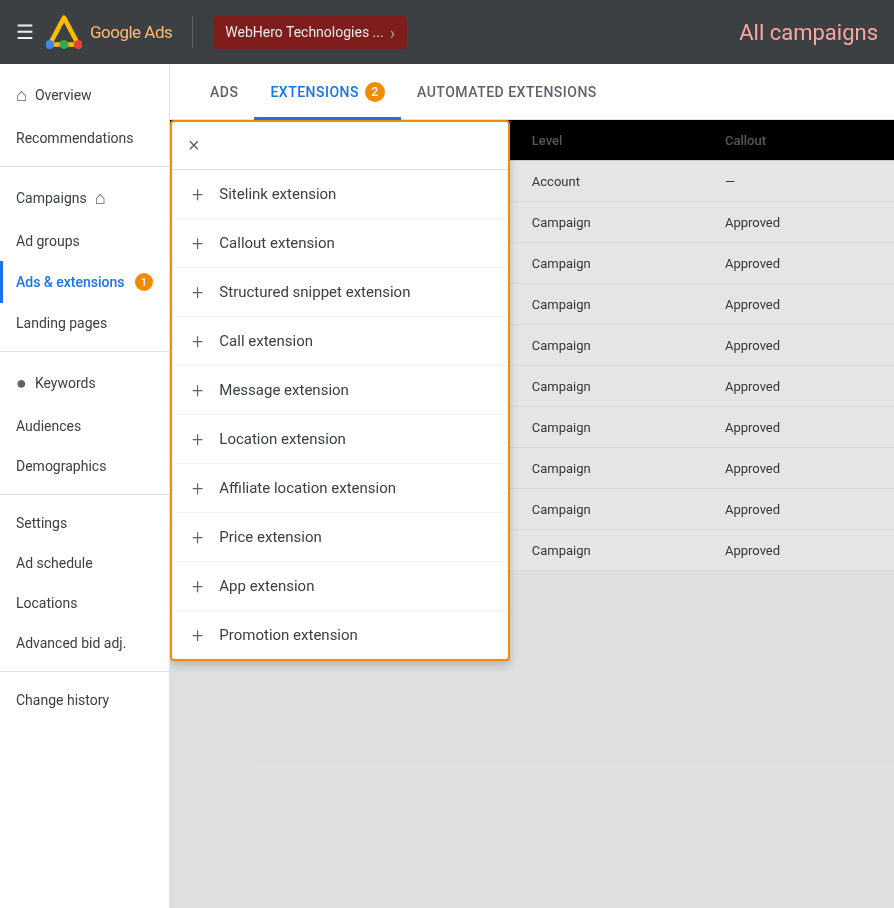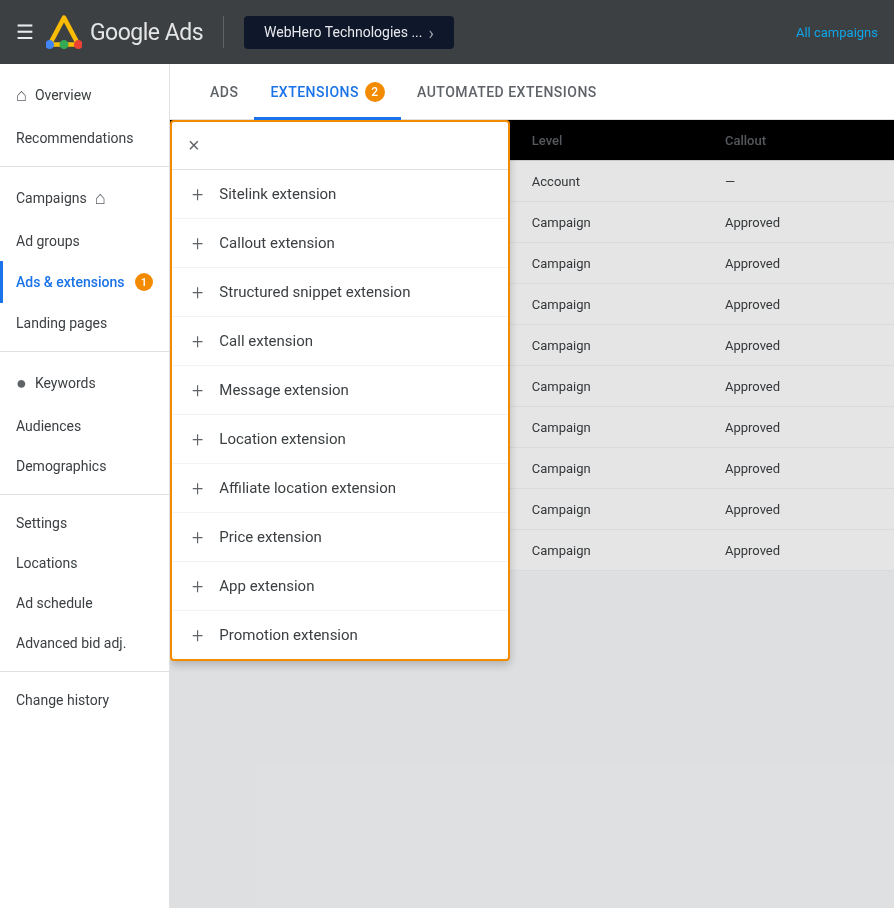--- a/index.html
+++ b/index.html
@@ -14,35 +14,35 @@
       padding: 0 16px;
       gap: 12px;
       color: white;
     }
     .hamburger { font-size: 20px; cursor: pointer; color: #e8eaed; }
     .logo-container { display: flex; align-items: center; gap: 8px; }
     .logo-triangle {
       width: 36px;
       height: 36px;
     }
-    .app-title { font-size: 23px; font-weight: 400; color: #e5e5e5; letter-spacing: -0.5px; }
+    .app-title { font-size: 17px; font-weight: 400; color: #fdba74; letter-spacing: -0.5px; }
     .divider-v { width: 1px; height: 32px; background: #5f6368; margin: 0 8px; }
     .account-pill {
-      background: #0f172a;
+      background: #7f1d1d;
       border-radius: 4px;
-      padding: 6px 20px;
+      padding: 6px 12px;
       color: #e8eaed;
       font-size: 14px;
       display: flex;
       align-items: center;
       gap: 6px;
       min-width: 180px;
     }
     .chevron-right { font-size: 18px; color: #9aa0a6; }
-    .campaigns-title { margin-left: auto; font-size: 13px; color: #0ea5e9; font-weight: 400; }
+    .campaigns-title { margin-left: auto; font-size: 22px; color: #fca5a5; font-weight: 400; }
 
     
     .main-layout { display: flex; height: calc(908px - 64px); }
 
     
     .sidebar {
       width: 170px;
       background: white;
       border-right: 1px solid #e0e0e0;
       flex-shrink: 0;
@@ -264,24 +264,24 @@
       <span>Audiences</span>
     </div>
     <div class="sidebar-item">
       <span>Demographics</span>
     </div>
     <div class="sidebar-divider"></div>
     <div class="sidebar-item">
       <span>Settings</span>
     </div>
     <div class="sidebar-item">
+      <span>Ad schedule</span>
+    </div>
+    <div class="sidebar-item">
       <span>Locations</span>
-    </div>
-    <div class="sidebar-item">
-      <span>Ad schedule</span>
     </div>
     <div class="sidebar-item">
       <span>Advanced bid adj.</span>
     </div>
     <div class="sidebar-divider"></div>
     <div class="sidebar-item">
       <span>Change history</span>
     </div>
   </div>
 

